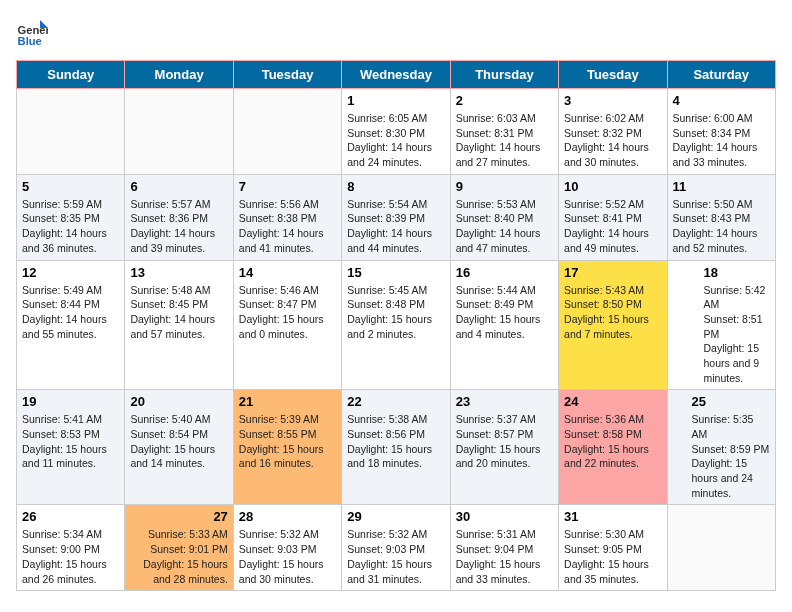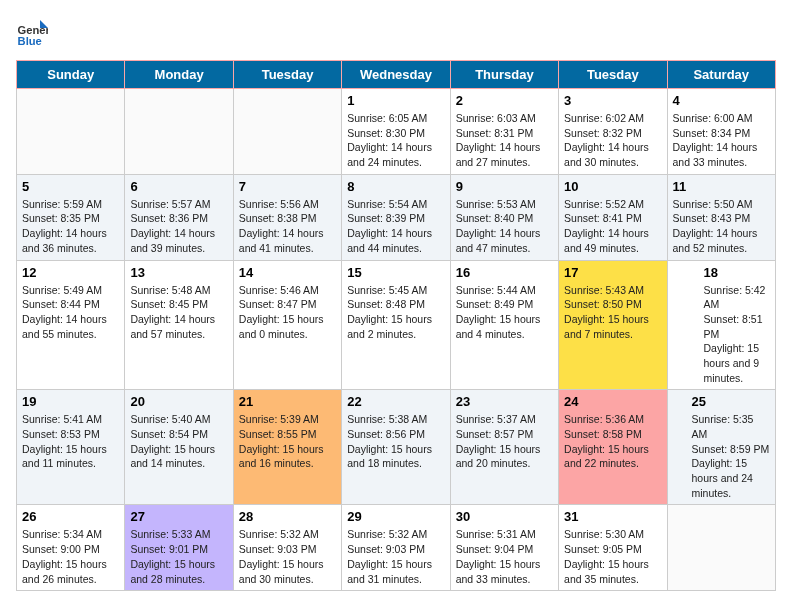--- a/index.html
+++ b/index.html
@@ -273,21 +273,21 @@
         </div>
         </td>
       </tr>
       <tr>
         <td style="background-color: rgb(255, 255, 255);">
           <span class="day-number">26</span>
         <div class="cell-text">
           Sunrise: 5:34 AM<br>Sunset: 9:00 PM<br>Daylight: 15 hours and 26 minutes.
         </div>
         </td>
-        <td style="background-color: #c4b5fd;">
+        <td style="background-color: #fdba74; text-align: right;">
           <span class="day-number">27</span>
         <div class="cell-text">
           Sunrise: 5:33 AM<br>Sunset: 9:01 PM<br>Daylight: 15 hours and 28 minutes.
         </div>
         </td>
         <td style="background-color: rgb(255, 255, 255);">
           <span class="day-number">28</span>
         <div class="cell-text">
           Sunrise: 5:32 AM<br>Sunset: 9:03 PM<br>Daylight: 15 hours and 30 minutes.
         </div>

